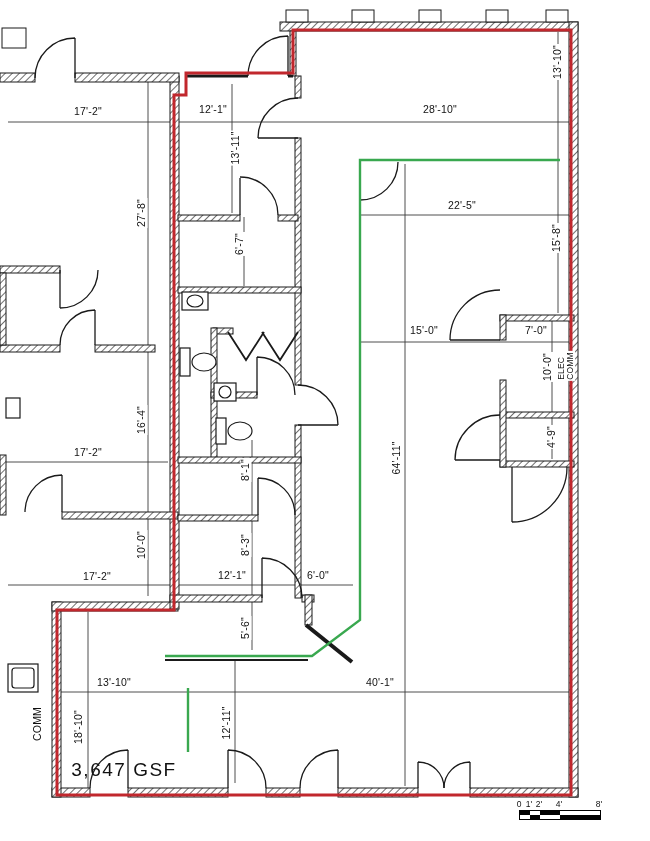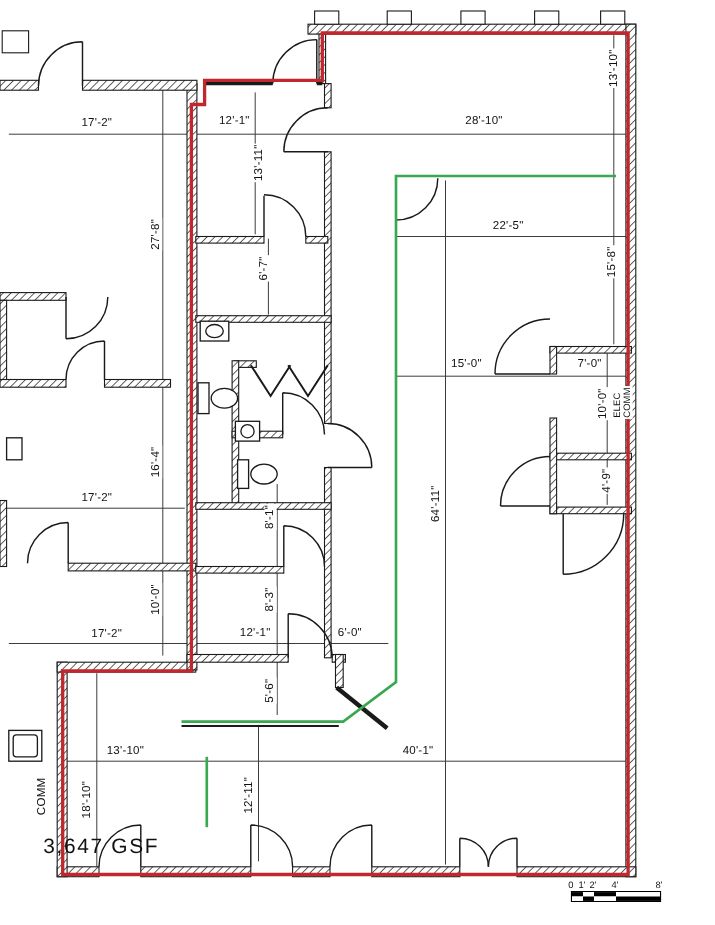--- a/index.html
+++ b/index.html
@@ -174,21 +174,21 @@
 <span class="lbl" style="left:318px;top:576px">6'-0"</span>
 <span class="lbl v" style="left:246px;top:628px">5'-6"</span>
 <span class="lbl" style="left:114px;top:683px">13'-10"</span>
 <span class="lbl" style="left:380px;top:683px">40'-1"</span>
 <span class="lbl v" style="left:227px;top:723px">12'-11"</span>
 <span class="lbl v" style="left:79px;top:727px">18'-10"</span>
 
 <span class="lbl v small" style="left:566px;top:366px"><span>ELEC</span><br><span>COMM</span></span>
 <span class="lbl v" style="left:38px;top:724px">COMM</span>
 
-<span class="lbl area" style="left:92px;top:770px">3,647 GSF</span>
+<span class="lbl area" style="left:124px;top:770px">3,647 GSF</span>
 
 <span class="sb-lab" style="left:519px;top:799px">0</span>
 <span class="sb-lab" style="left:529px;top:799px">1'</span>
 <span class="sb-lab" style="left:539px;top:799px">2'</span>
 <span class="sb-lab" style="left:559px;top:799px">4'</span>
 <span class="sb-lab" style="left:599px;top:799px">8'</span>
 <div class="sb-bar">
   <div class="sb-row">
     <div class="sb-seg" style="width:10px;background:#000"></div>
     <div class="sb-seg" style="width:10px;background:#fff"></div>

